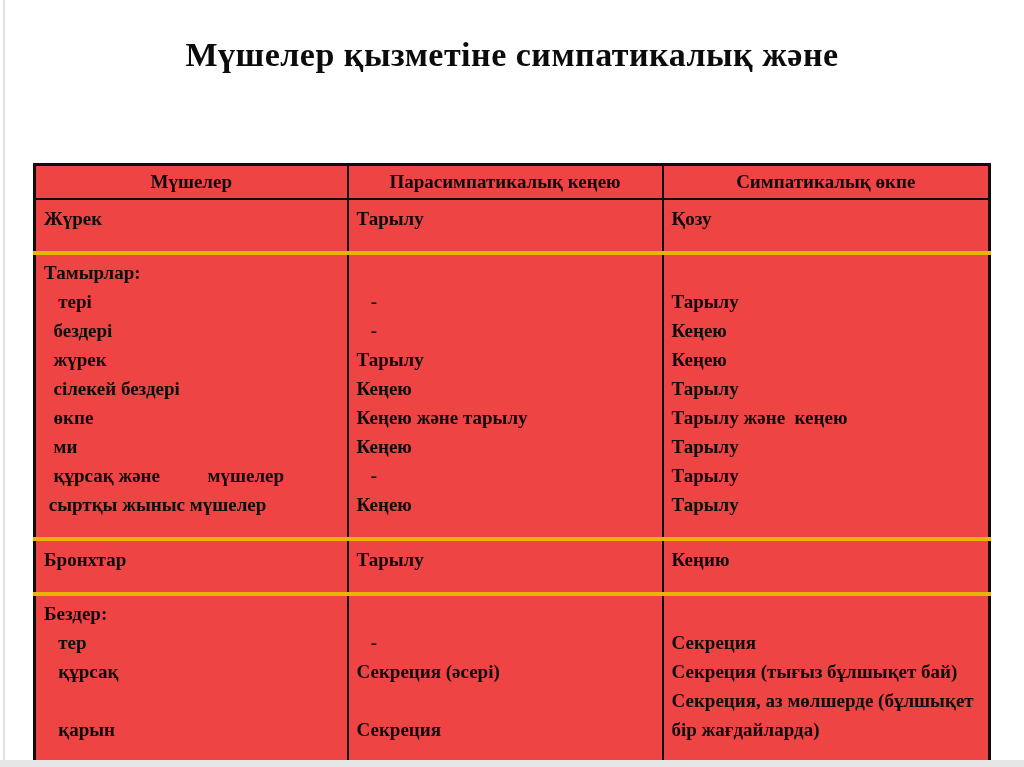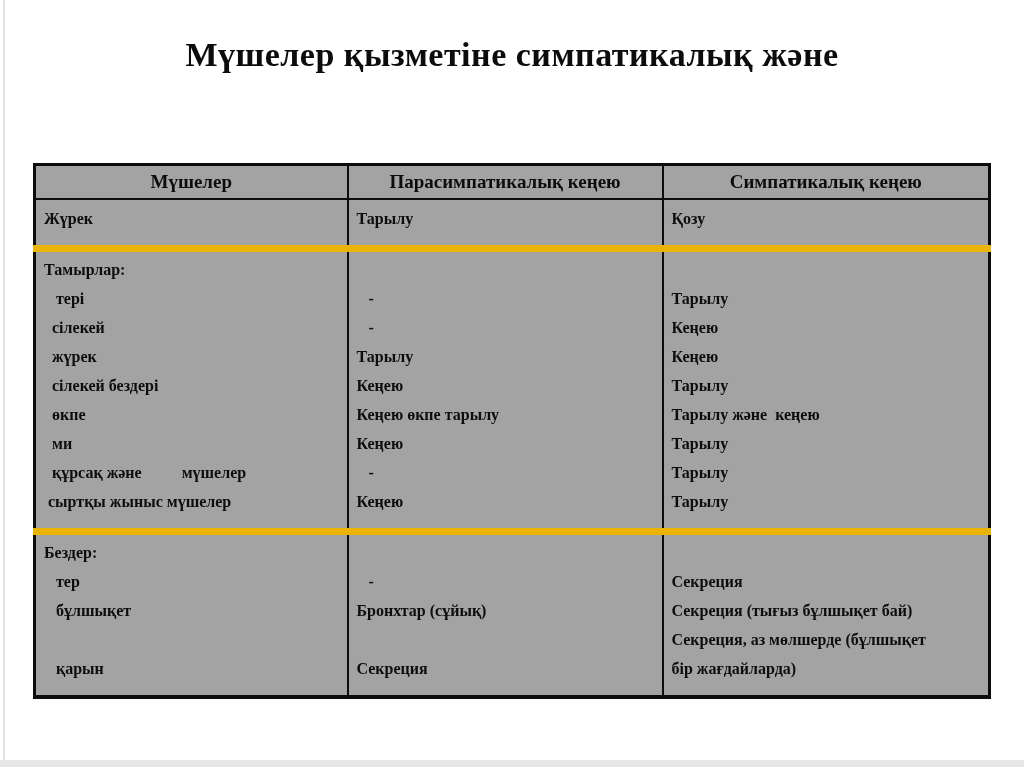--- a/index.html
+++ b/index.html
@@ -39,29 +39,29 @@
   }
   table.tbl {
     position: absolute;
     left: 33px;
     top: 163px;
     width: 955px;
     border-collapse: collapse;
     table-layout: fixed;
     border: 3px solid #0d0d0d;
     border-bottom-width: 4px;
-    background: #a3a3a3;
+    background: #ef4444;
   }
   .tbl th, .tbl td {
     border: 2px solid #0d0d0d;
     font-weight: bold;
-    font-size: 16px;
+    font-size: 19px;
     color: #0d0d0d;
     vertical-align: top;
-    padding: 12px 8px;
+    padding: 18px 8px;
     overflow: hidden;
   }
   .tbl thead th {
     height: 28px;
     text-align: center;
     vertical-align: middle;
     padding: 2px 4px;
     font-size: 19px;
   }
   .tbl td .line {
@@ -69,21 +69,21 @@
     line-height: 29px;
     white-space: pre-wrap;
     text-align: left;
   }
   tr.zhurek    { height: 40px; }
   tr.tamyrlar  { height: 272px; }
   tr.bronkhtar { height: 36px; }
   tr.bezder    { height: 150px; margin-top: 16px; }
   tr.zhurek td, tr.bronkhtar td { padding-top: 4px; }
   tr.tamyrlar td, tr.bezder td  { padding-top: 3px; }
-  tr.tamyrlar td, tr.bronkhtar td, tr.bezder td { border-top: 7px solid #eab308; }
+  tr.tamyrlar td, tr.bronkhtar td, tr.bezder td { border-top: 4px solid #eab308; }
 </style>
 </head>
 <body>
 
 <div class="slide">
   <div class="edge-left"></div>
 
   <div class="title">
     <div>Мүшелер қызметіне симпатикалық және</div>
   </div>
@@ -91,82 +91,93 @@
   <table class="tbl">
     <colgroup>
       <col style="width:313px">
       <col style="width:315px">
       <col style="width:327px">
     </colgroup>
     <thead>
       <tr>
         <th>Мүшелер</th>
         <th>Парасимпатикалық кеңею</th>
-        <th>Симпатикалық кеңею</th>
+        <th>Симпатикалық өкпе</th>
       </tr>
     </thead>
     <tbody>
         <tr class="group zhurek">
           <td>
             <div class="line">Жүрек</div>
           </td>
           <td>
             <div class="line">Тарылу</div>
           </td>
           <td>
             <div class="line">Қозу</div>
           </td>
         </tr>
         <tr class="group tamyrlar">
           <td>
             <div class="line">Тамырлар:</div>
             <div class="line">   тері</div>
-            <div class="line">  сілекей</div>
+            <div class="line">  бездері</div>
             <div class="line">  жүрек</div>
             <div class="line">  сілекей бездері</div>
             <div class="line">  өкпе</div>
             <div class="line">  ми</div>
             <div class="line">  құрсақ және          мүшелер</div>
             <div class="line"> сыртқы жыныс мүшелер</div>
           </td>
           <td>
             <div class="line"></div>
             <div class="line">   -</div>
             <div class="line">   -</div>
             <div class="line">Тарылу</div>
             <div class="line">Кеңею</div>
-            <div class="line">Кеңею өкпе тарылу</div>
+            <div class="line">Кеңею және тарылу</div>
             <div class="line">Кеңею</div>
             <div class="line">   -</div>
             <div class="line">Кеңею</div>
           </td>
           <td>
             <div class="line"></div>
             <div class="line">Тарылу</div>
             <div class="line">Кеңею</div>
             <div class="line">Кеңею</div>
             <div class="line">Тарылу</div>
             <div class="line">Тарылу және  кеңею</div>
             <div class="line">Тарылу</div>
             <div class="line">Тарылу</div>
             <div class="line">Тарылу</div>
           </td>
         </tr>
+        <tr class="group bronkhtar">
+          <td>
+            <div class="line">Бронхтар</div>
+          </td>
+          <td>
+            <div class="line">Тарылу</div>
+          </td>
+          <td>
+            <div class="line">Кеңию</div>
+          </td>
+        </tr>
         <tr class="group bezder">
           <td>
             <div class="line">Бездер:</div>
             <div class="line">   тер</div>
-            <div class="line">   бұлшықет</div>
+            <div class="line">   құрсақ</div>
             <div class="line"></div>
             <div class="line">   қарын</div>
           </td>
           <td>
             <div class="line"></div>
             <div class="line">   -</div>
-            <div class="line">Бронхтар (сұйық)</div>
+            <div class="line">Секреция (әсері)</div>
             <div class="line"></div>
             <div class="line">Секреция</div>
           </td>
           <td>
             <div class="line"></div>
             <div class="line">Секреция</div>
             <div class="line">Секреция (тығыз бұлшықет бай)</div>
             <div class="line">Секреция, аз мөлшерде (бұлшықет</div>
             <div class="line">бір жағдайларда)</div>
           </td>

